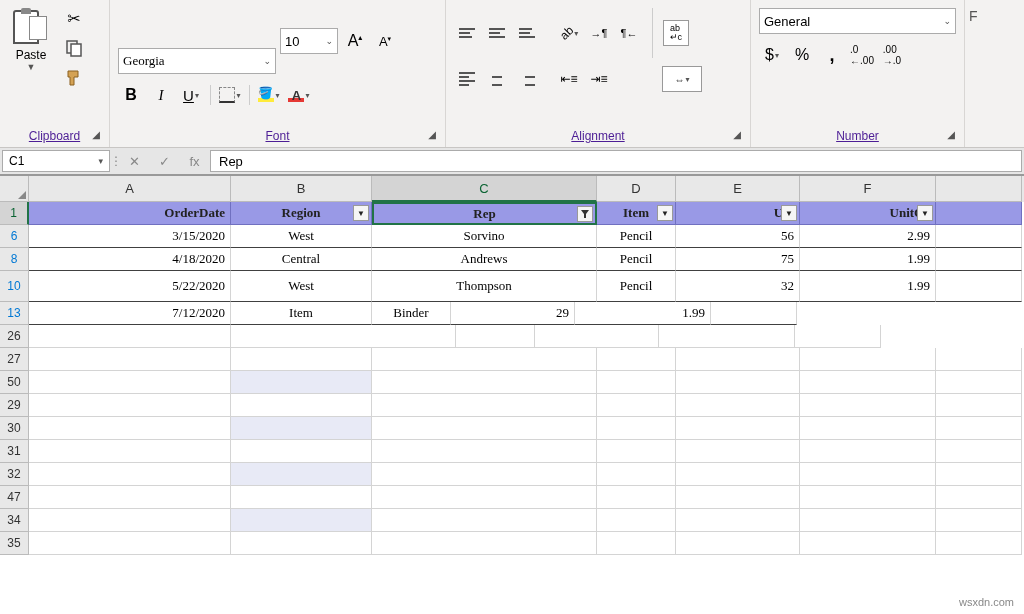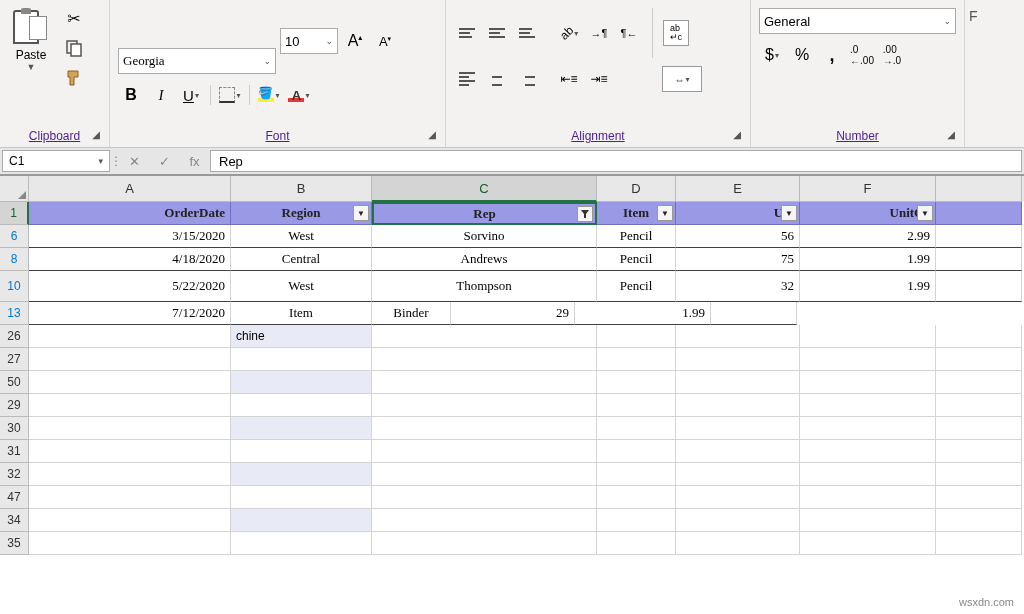--- a/index.html
+++ b/index.html
@@ -392,21 +392,20 @@
       <div class="row data-row">
         <div class="cell ar" style="width: 202px;">7/12/2020</div>
         <div class="cell ac" style="width: 141px;">Item</div>
         <div class="cell ac" style="width: 79px;">Binder</div>
         <div class="cell ar" style="width: 124px;">29</div>
         <div class="cell ar" style="width: 136px;">1.99</div>
         <div class="cell " style="width: 86px;"></div>
       </div>
       <div class="row">
         <div class="cell" style="width: 202px;"></div>
-        <div class="cell" style="width: 141px; background: rgb(232, 234, 246); font-family: sans-serif; font-size: 12px;">chine</div>
         <div class="cell" style="width: 225px;"></div>
         <div class="cell" style="width: 79px;"></div>
         <div class="cell" style="width: 124px;"></div>
         <div class="cell" style="width: 136px;"></div>
         <div class="cell" style="width: 86px;"></div>
       </div>
       <div class="row">
         <div class="cell" style="width: 202px;"></div>
         <div class="cell" style="width: 141px;"></div>
         <div class="cell" style="width: 225px;"></div>

